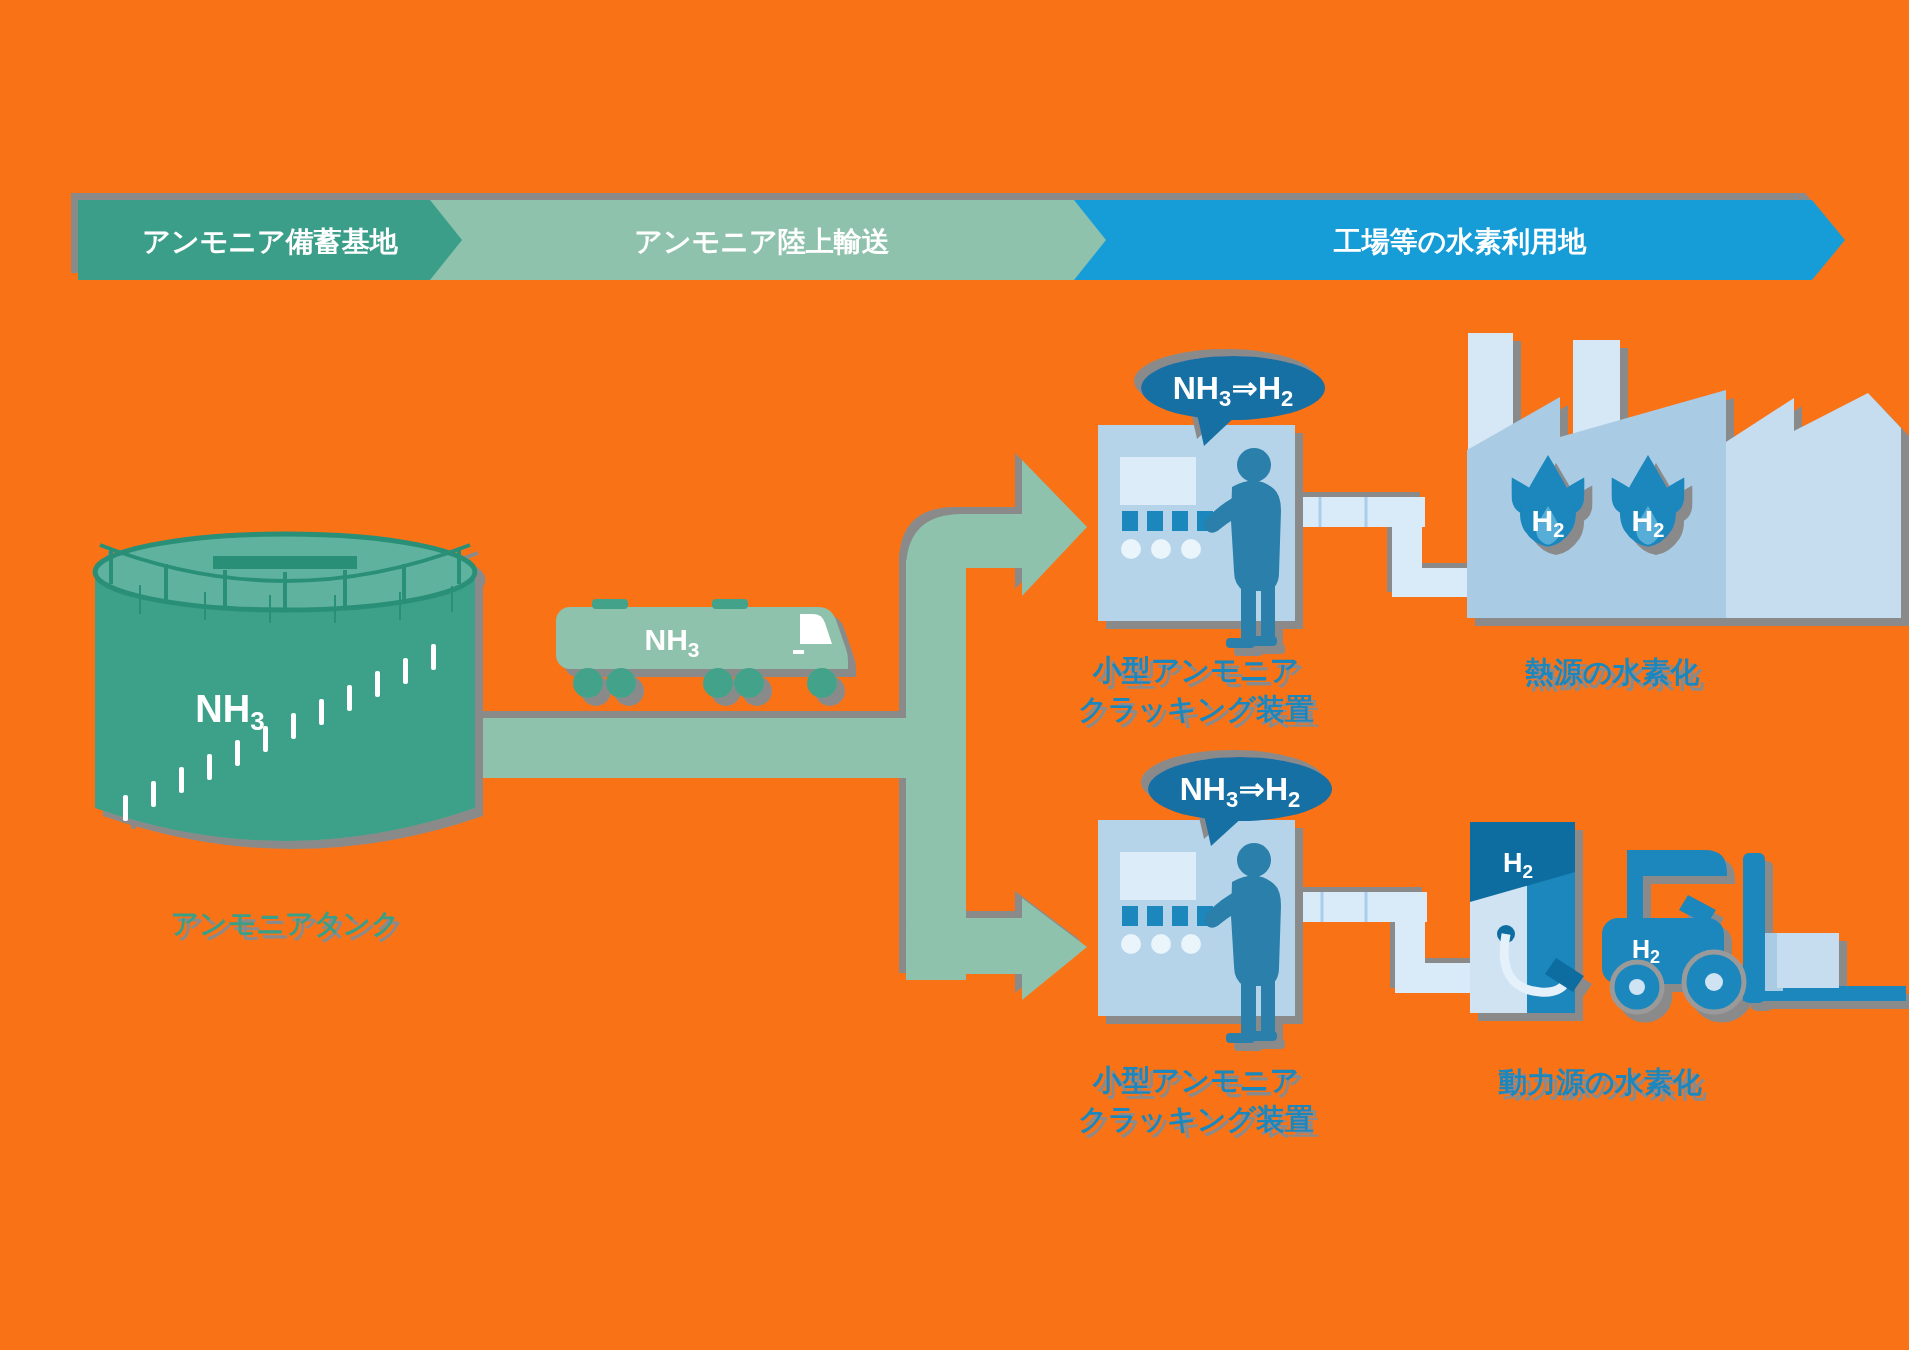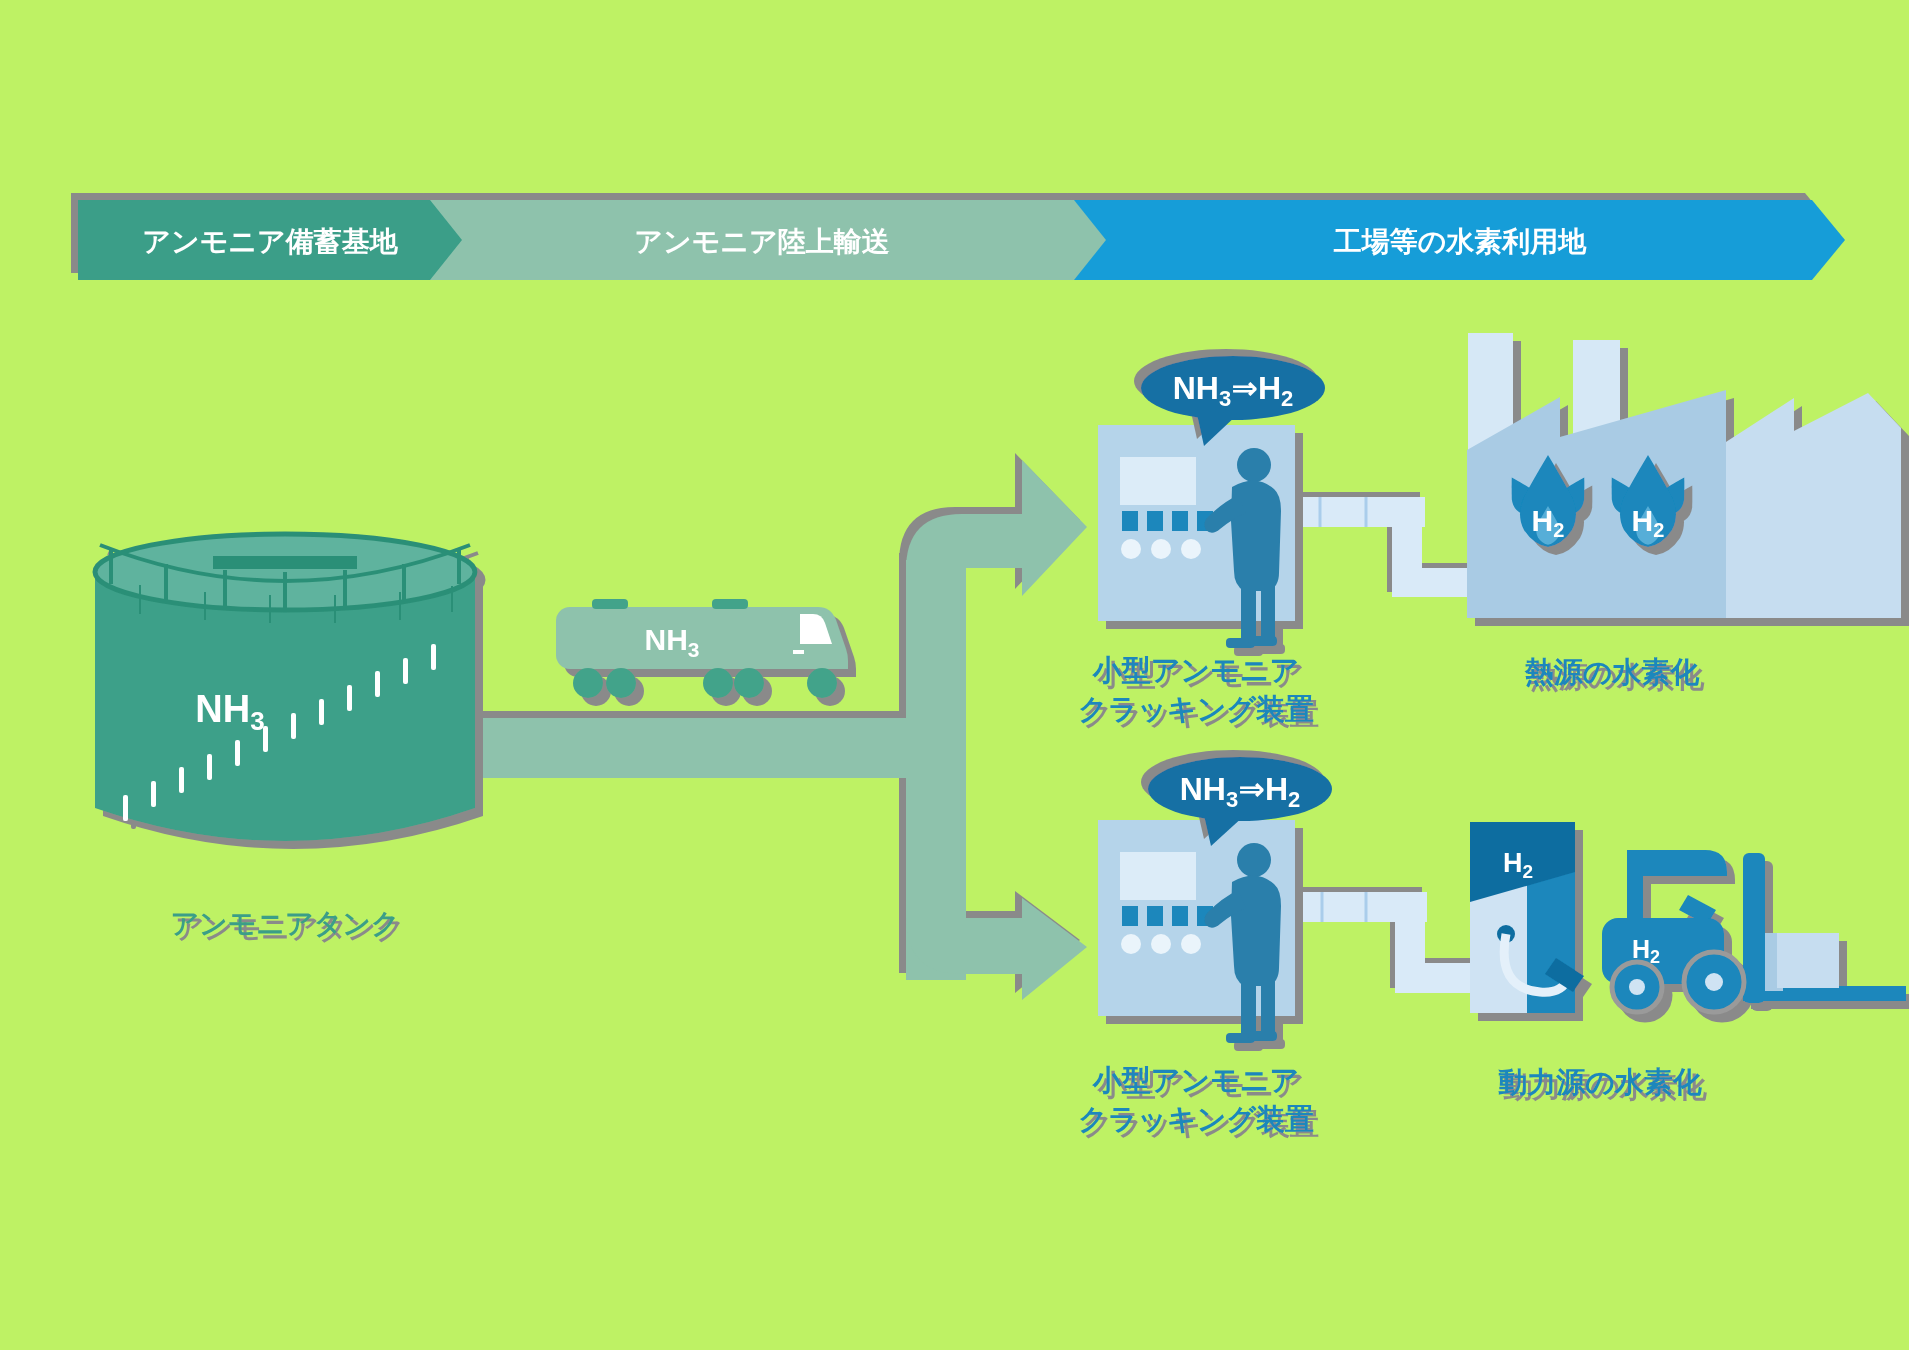--- a/index.html
+++ b/index.html
@@ -1,16 +1,16 @@
 <!DOCTYPE html>
 <html><head>
 <meta charset="utf-8">
 <style>
   html,body{margin:0;padding:0;background:#000;}
-  .stage{position:relative;width:1909px;height:1350px;background:#bef264;overflow:hidden;
+  .stage{position:relative;width:1909px;height:1350px;background:#f97316;overflow:hidden;
          font-family:"Liberation Sans","DejaVu Sans",sans-serif;}
   svg text{font-family:"Liberation Sans","DejaVu Sans",sans-serif;font-weight:bold;}
 </style>
 </head>
 <body>
 
 <div class="stage">
 <svg width="1909" height="1350" viewBox="0 0 1909 1350">
   <defs>
     <filter id="shUp" x="-20%" y="-20%" width="140%" height="140%">

